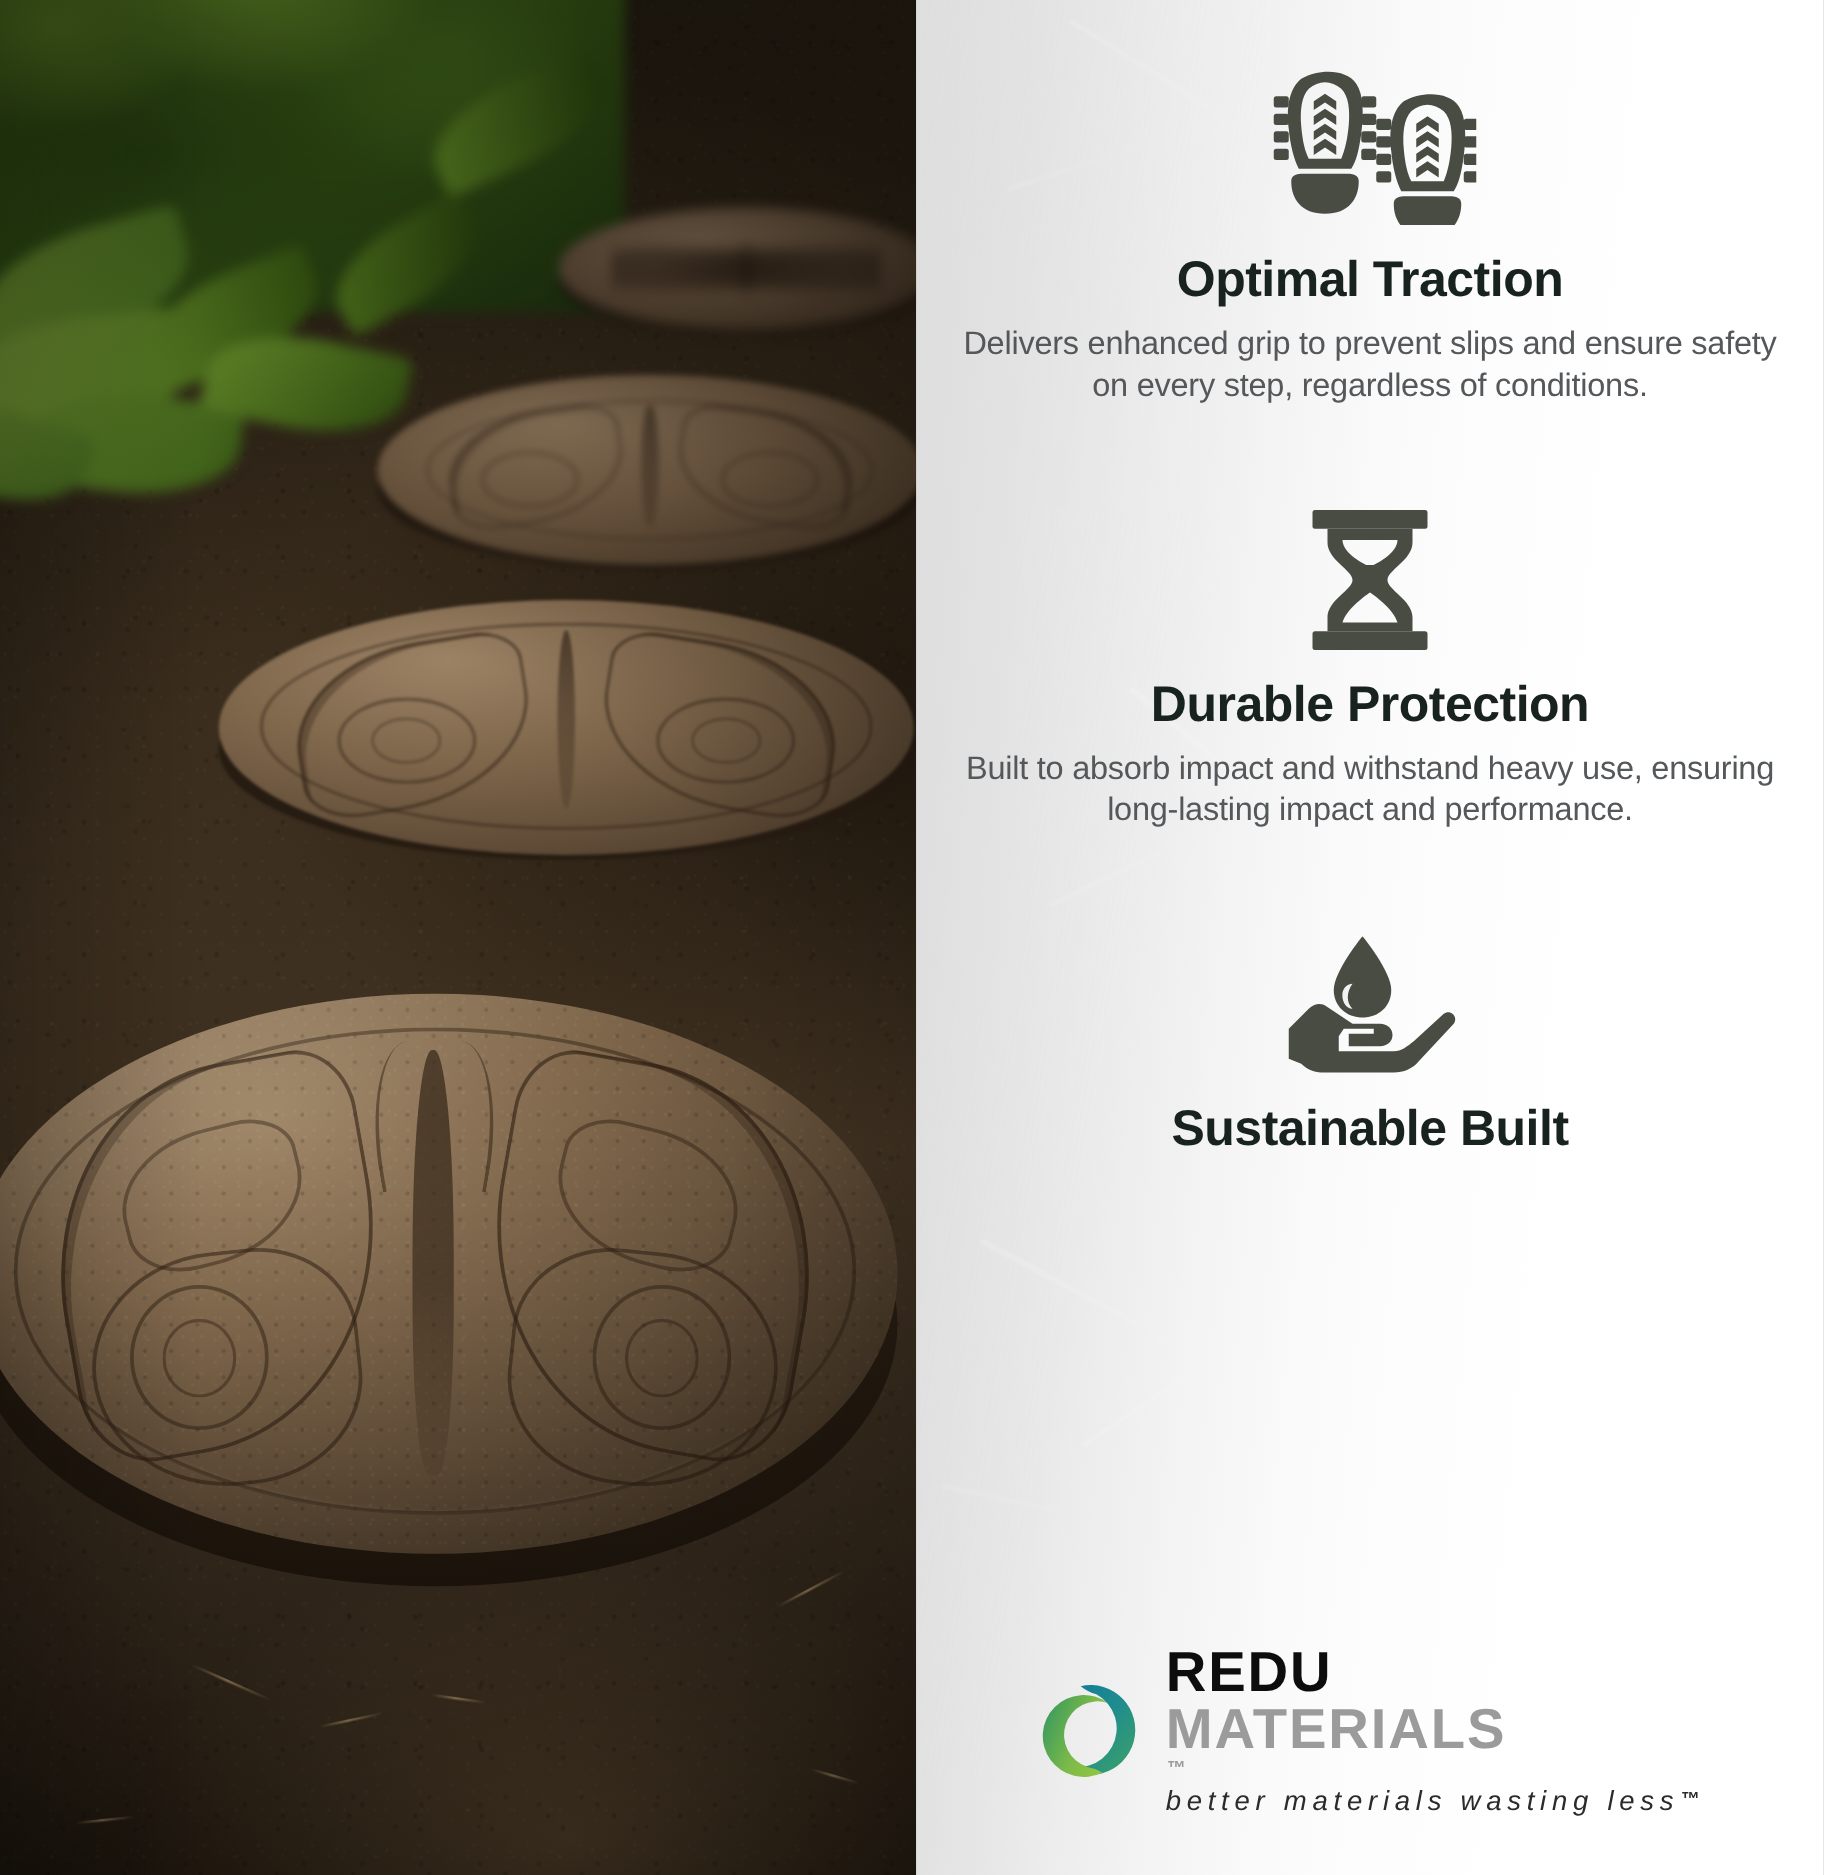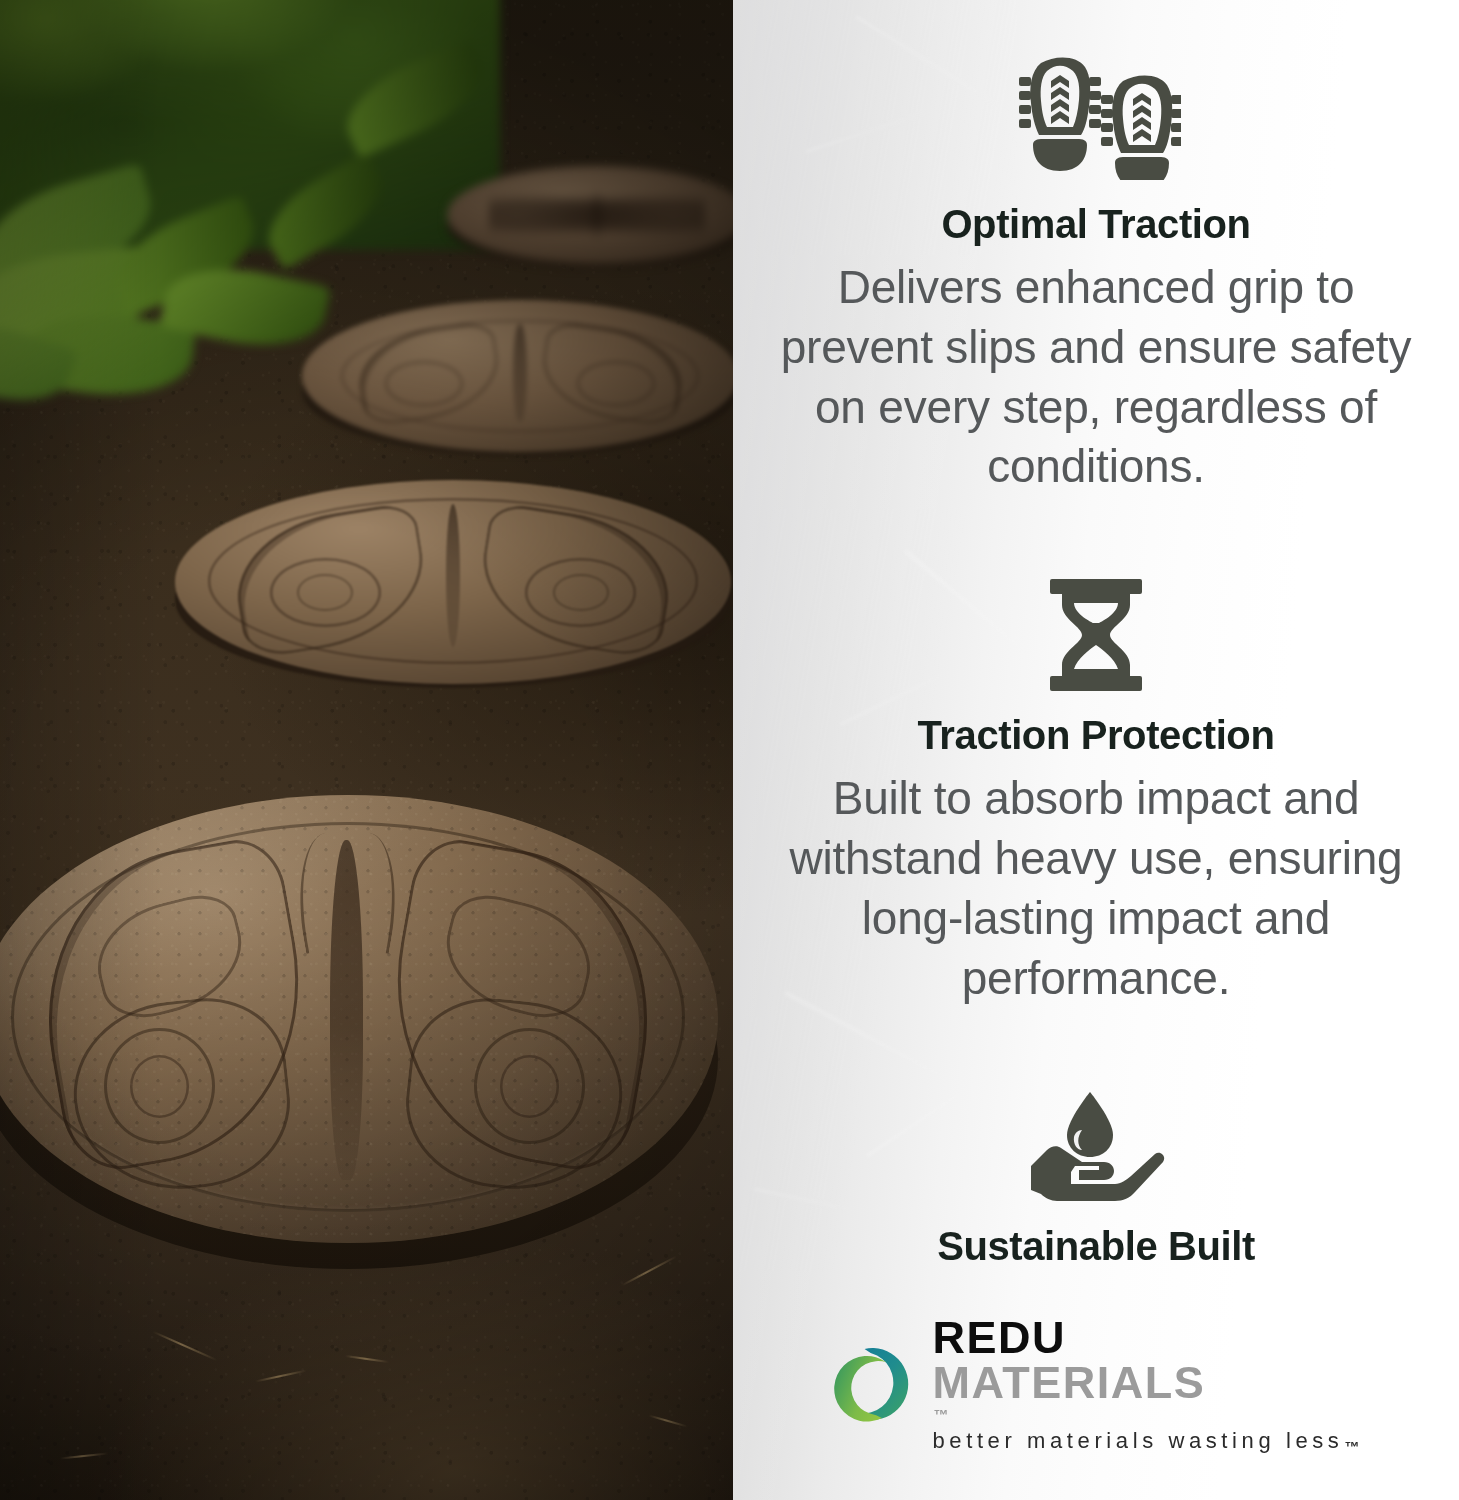--- a/index.html
+++ b/index.html
@@ -151,21 +151,21 @@
 
   .f-title {
     font-size:40px;
     font-weight:700;
     letter-spacing:-.4px;
     color:#18221e;
     margin-top:22px;
     line-height:1.1;
   }
   .f-body {
-    font-size:46px;
+    font-size:26px;
     font-weight:400;
     color:#55585a;
     line-height:1.30;
     margin:12px auto 0 auto;
     max-width:660px;
     letter-spacing:-.2px;
   }
 
   
   .logo-block {
@@ -197,26 +197,27 @@
     letter-spacing:0;
     line-height:1;
     position:relative;
     top:2px;
     margin-left:1px;
   }
   .tm-gray { color:#9b9b9b; }
   .tm-dark { color:#2b2b2b; }
   .logo-tagline {
     font-size:22px;
+    font-style:italic;
     font-weight:400;
     letter-spacing:4.6px;
     color:#2b2b2b;
     margin-top:10px;
     display:flex;
-    align-items:flex-end;
+    align-items:flex-start;
     white-space:nowrap;
   }
 </style>
 </head>
 <body>
 
 <div class="sheet">
 
   <div class="photo">
     <div class="soil"></div>
@@ -431,21 +432,21 @@
       <div class="feature">
         <div class="f-icon">
           <svg width="104" height="112" viewBox="0 0 104 112" fill="#494c43" aria-hidden="true">
             <rect x="6" y="0" width="92" height="15" rx="2"></rect>
             <rect x="6" y="97" width="92" height="15" rx="2"></rect>
             <path d="M18 15 L86 15 L86 26 C86 40 66 48 66 56 C66 64 86 72 86 86 L86 97 L18 97 L18 86 C18 72 38 64 38 56 C38 48 18 40 18 26 Z
                      M30 24 C30 35 49 44 49 44 L55 44 C55 44 74 35 74 24 Z
                      M52 66 C46 70 33 80 30 90 L74 90 C71 80 58 70 52 66 Z"></path>
           </svg>
         </div>
-        <div class="f-title">Traction Protection</div>
+        <div class="f-title">Durable Protection</div>
         <div class="f-body">Built to absorb impact and withstand heavy use, ensuring long-lasting impact and performance.</div>
       </div>
 
       <div class="feature">
         <div class="f-icon">
           <svg width="138" height="112" viewBox="0 0 138 112" fill="#494c43" aria-hidden="true">
 
             <path d="M63 2 C63 2 40 30 40 45 C40 58 50 67 63 67 C76 67 86 58 86 45 C86 30 63 2 63 2 Z"></path>
             <path d="M55 40 C50 47 50 55 55 60 C50 60 46 54 47 47 C48 43 51 40 55 40 Z" fill="#f2f2f2"></path>
 

